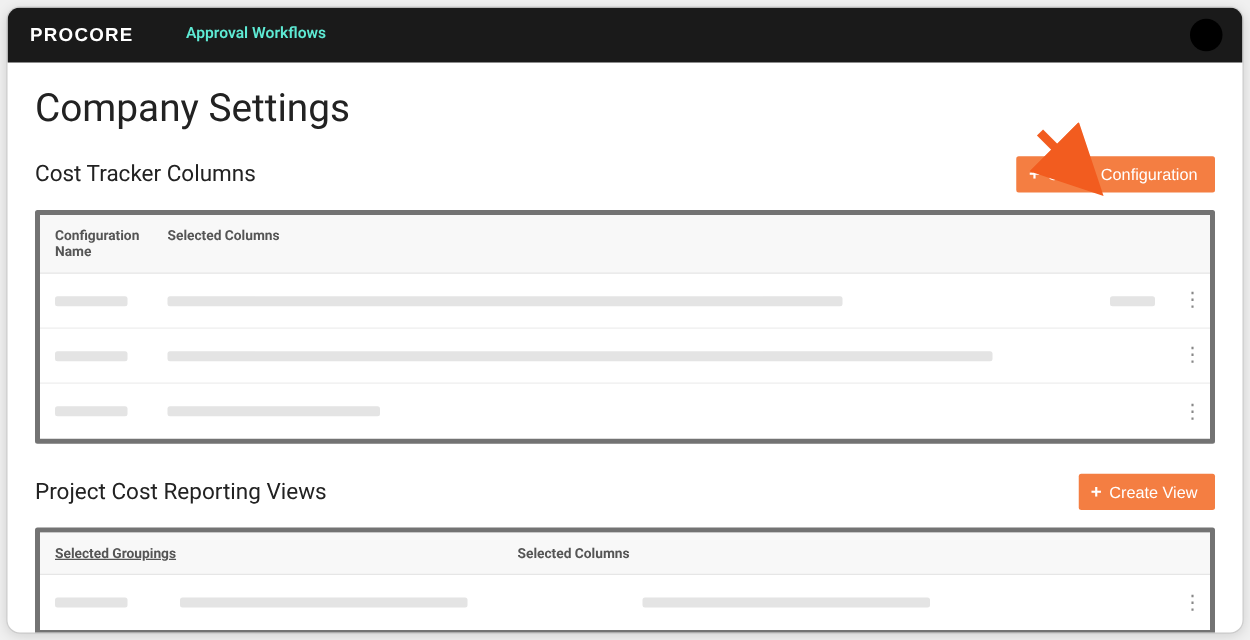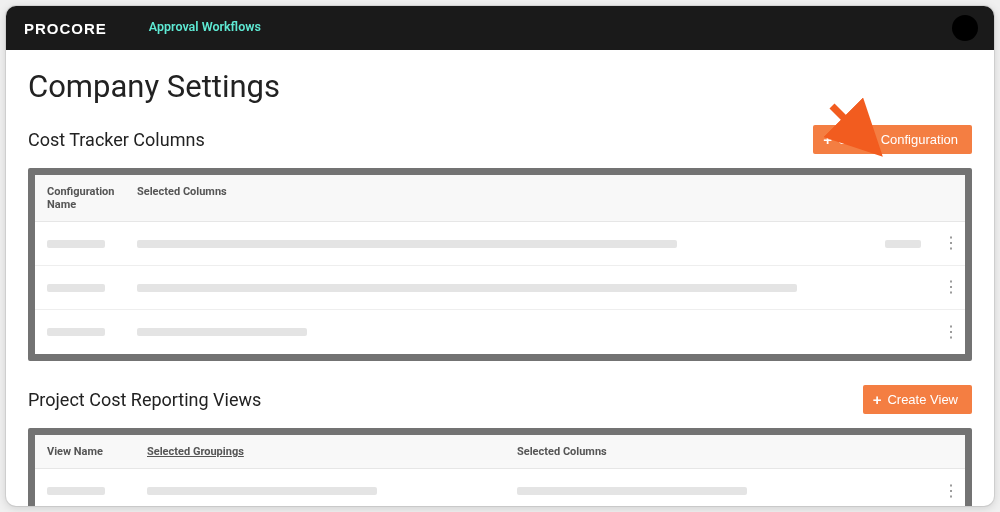--- a/index.html
+++ b/index.html
@@ -86,21 +86,21 @@
     align-items: center;
     border-radius: 2px;
   }
   .btn-orange .plus {
     font-size: 15px;
     font-weight: 700;
     margin-right: 6px;
     line-height: 1;
   }
   .table {
-    border: 7px solid #737373;
+    border: 4px solid #737373;
     border-radius: 2px;
     margin-bottom: 24px;
     overflow: hidden;
   }
   .thead {
     display: flex;
     background: #f8f8f8;
     border-bottom: 1px solid #e6e6e6;
     font-size: 11px;
     font-weight: 700;
@@ -226,21 +226,20 @@
     <div class="section-header">
       <div class="section-title">Project Cost Reporting Views</div>
       <button class="btn-orange">
         <span class="plus">+</span>
         <span>Create View</span>
       </button>
     </div>
 
     <div class="table">
       <div class="thead">
-        <div class="th t2-c1">View Name</div>
         <div class="th t2-c2">Selected Groupings</div>
         <div class="th t2-c3">Selected Columns</div>
         <div class="th t2-c4"></div>
       </div>
       <div class="trow">
         <div class="td t2-c1">
             <div class="skeleton" style="width:58px"></div>
           </div>
         <div class="td t2-c2">
             <div class="skeleton" style="width:230px"></div>

